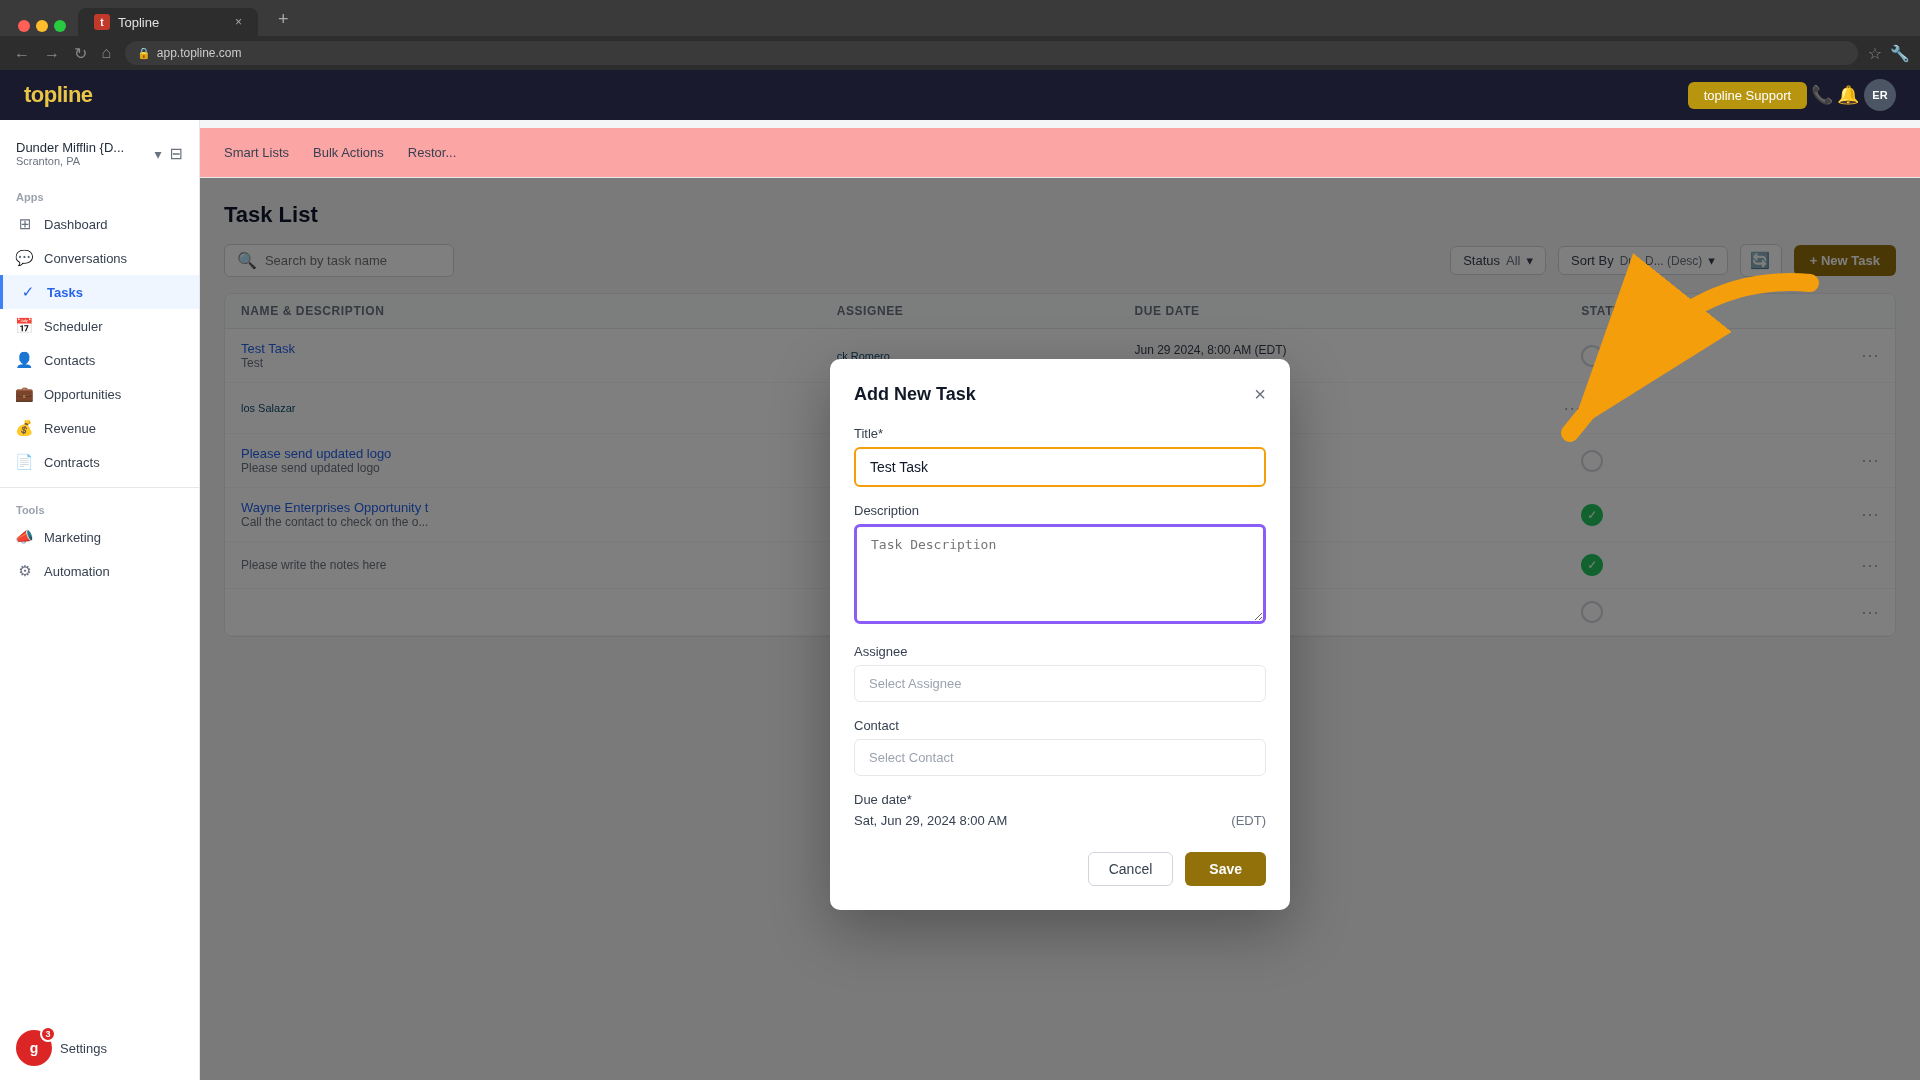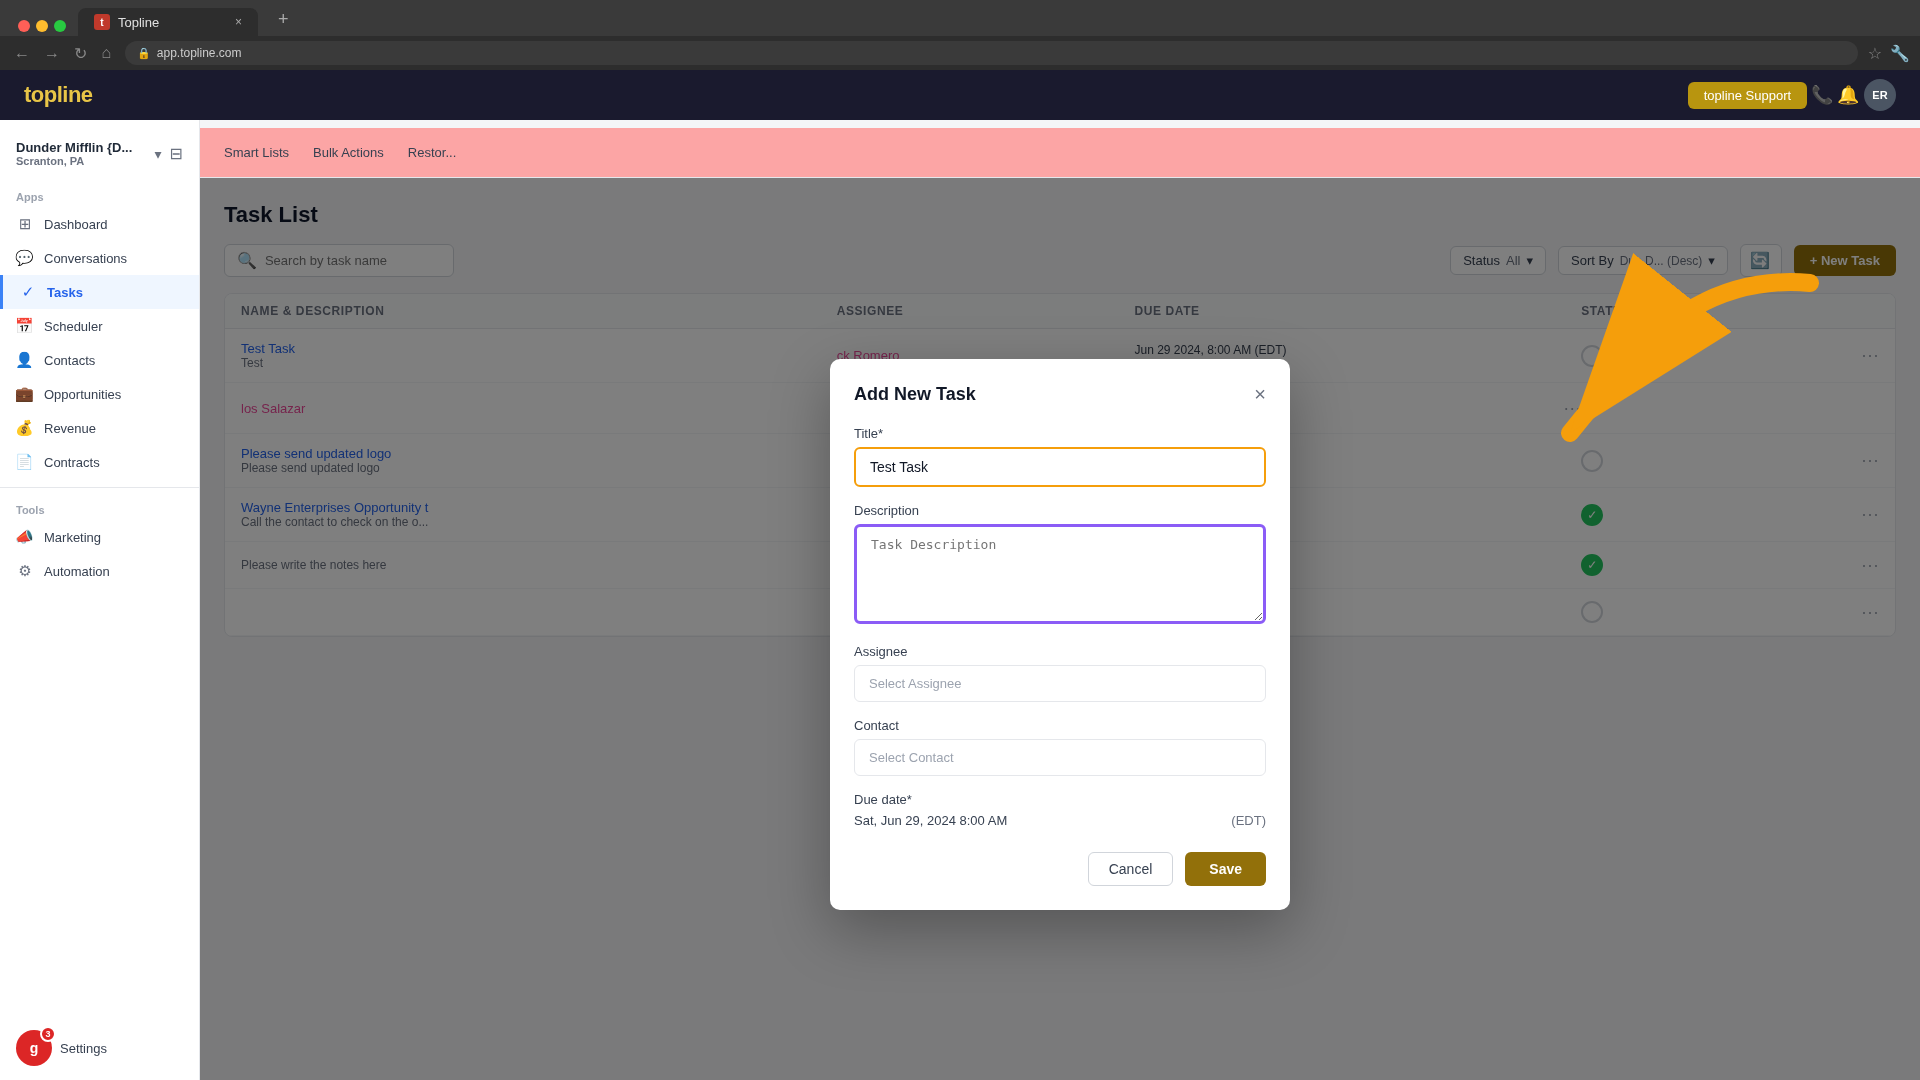--- a/index.html
+++ b/index.html
@@ -25,22 +25,22 @@
     .address-bar .url { color: #ccc; font-size: 12px; }
     .browser-actions { display: flex; gap: 8px; align-items: center; }
     .browser-actions .action-btn { color: #888; font-size: 16px; background: none; border: none; cursor: pointer; }
 
     
     .app { display: flex; height: calc(1080px - 70px - 40px); background: #f4f5f7; }
 
     
     .sidebar { width: 200px; background: #fff; border-right: 1px solid #e5e7eb; display: flex; flex-direction: column; padding: 12px 0; flex-shrink: 0; }
     .sidebar-header { padding: 8px 16px 16px; display: flex; align-items: center; justify-content: space-between; }
-    .org-name { font-size: 13px; font-weight: 700; color: #1f2937; }
-    .org-location { font-size: 11px; color: #6b7280; font-weight: bold; }
+    .org-name { font-size: 13px; font-weight: 400; color: #1f2937; }
+    .org-location { font-size: 11px; color: #6b7280; }
     .sidebar-section-label { font-size: 11px; font-weight: 600; color: #9ca3af; padding: 8px 16px 4px; text-transform: none; letter-spacing: 0; }
     .sidebar-item { display: flex; align-items: center; gap: 10px; padding: 8px 16px; cursor: pointer; border-radius: 0; }
     .sidebar-item.active { background: #eff6ff; border-left: 3px solid #3b82f6; }
     .sidebar-item.active .item-label { color: #2563eb; font-weight: 600; }
     .sidebar-item .icon { width: 18px; height: 18px; color: #6b7280; font-size: 15px; display: flex; align-items: center; justify-content: center; }
     .sidebar-item.active .icon { color: #2563eb; }
     .sidebar-item .item-label { font-size: 13px; color: #374151; }
     .sidebar-divider { height: 1px; background: #e5e7eb; margin: 8px 0; }
     .sidebar-avatar { width: 36px; height: 36px; border-radius: 50%; background: #dc2626; display: flex; align-items: center; justify-content: center; color: white; font-size: 14px; font-weight: 700; position: relative; }
     .avatar-badge { position: absolute; top: -4px; right: -4px; background: #dc2626; border: 2px solid white; border-radius: 50%; width: 16px; height: 16px; font-size: 9px; color: white; display: flex; align-items: center; justify-content: center; }
@@ -58,21 +58,21 @@
     .search-box input { border: none; outline: none; font-size: 13px; color: #374151; background: transparent; width: 100%; }
     .filter-btn { background: #fff; border: 1px solid #d1d5db; border-radius: 6px; padding: 6px 12px; font-size: 13px; color: #374151; cursor: pointer; display: flex; align-items: center; gap: 6px; }
     .new-task-btn { margin-left: auto; background: #92700a; color: #fff; border: none; border-radius: 6px; padding: 8px 16px; font-size: 13px; font-weight: 600; cursor: pointer; display: flex; align-items: center; gap: 6px; }
 
     .task-table { background: #fff; border-radius: 8px; border: 1px solid #e5e7eb; overflow: hidden; }
     .task-table-header { display: grid; grid-template-columns: 2fr 1fr 1.5fr 1fr; padding: 10px 16px; border-bottom: 1px solid #e5e7eb; background: #f9fafb; }
     .task-table-header span { font-size: 12px; font-weight: 600; color: #6b7280; text-transform: uppercase; letter-spacing: 0.05em; }
     .task-row { display: grid; grid-template-columns: 2fr 1fr 1.5fr 1fr; padding: 12px 16px; border-bottom: 1px solid #f3f4f6; align-items: center; }
     .task-name { font-size: 13px; color: #2563eb; font-weight: 500; cursor: pointer; }
     .task-desc { font-size: 12px; color: #6b7280; }
-    .task-assignee { font-size: 13px; color: #ec4899; }
+    .task-assignee { font-size: 11px; color: #0c4a6e; }
     .due-date { font-size: 12px; color: #374151; }
     .due-overdue { font-size: 11px; color: #dc2626; }
     .status-circle { width: 22px; height: 22px; border-radius: 50%; border: 2px solid #d1d5db; display: flex; align-items: center; justify-content: center; }
     .status-circle.completed { border-color: #22c55e; background: #22c55e; }
     .status-circle.completed::after { content: '✓'; color: white; font-size: 12px; }
     .row-actions { color: #9ca3af; font-size: 18px; cursor: pointer; }
 
     
     .top-bar { background: #1a1a2e; height: 50px; display: flex; align-items: center; justify-content: space-between; padding: 0 24px; }
     .topline-logo { color: #e8c547; font-size: 22px; font-weight: 700; letter-spacing: -0.5px; }

